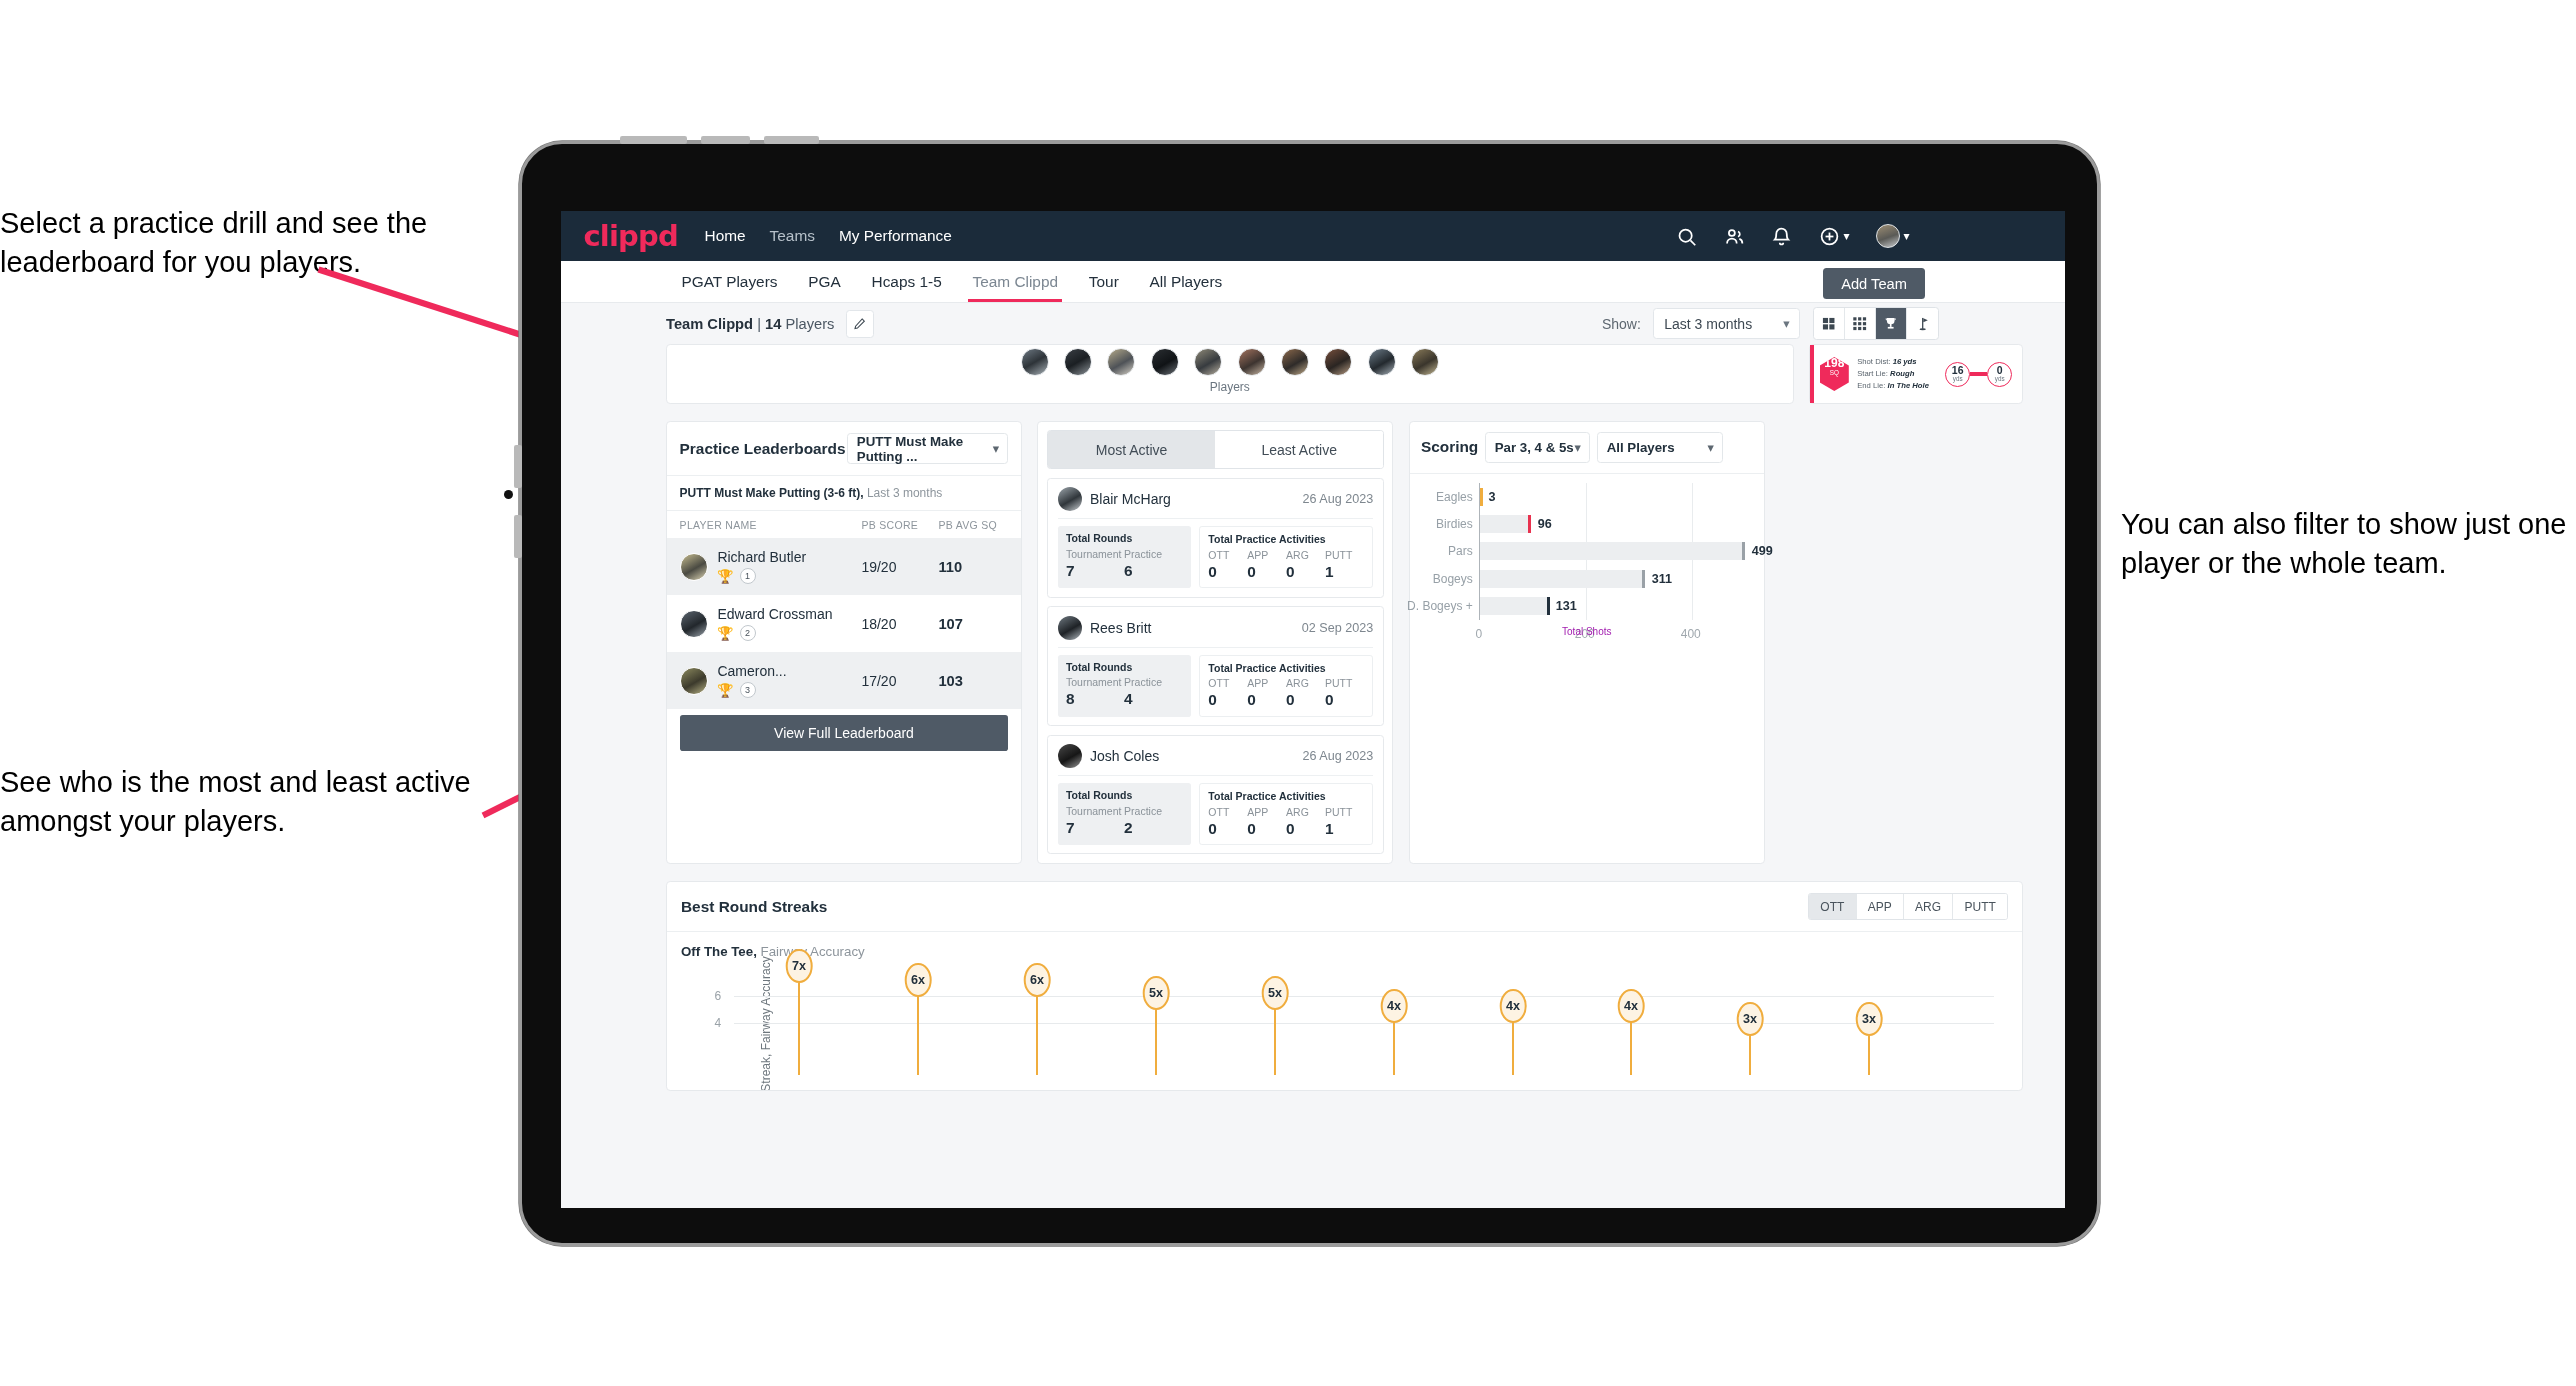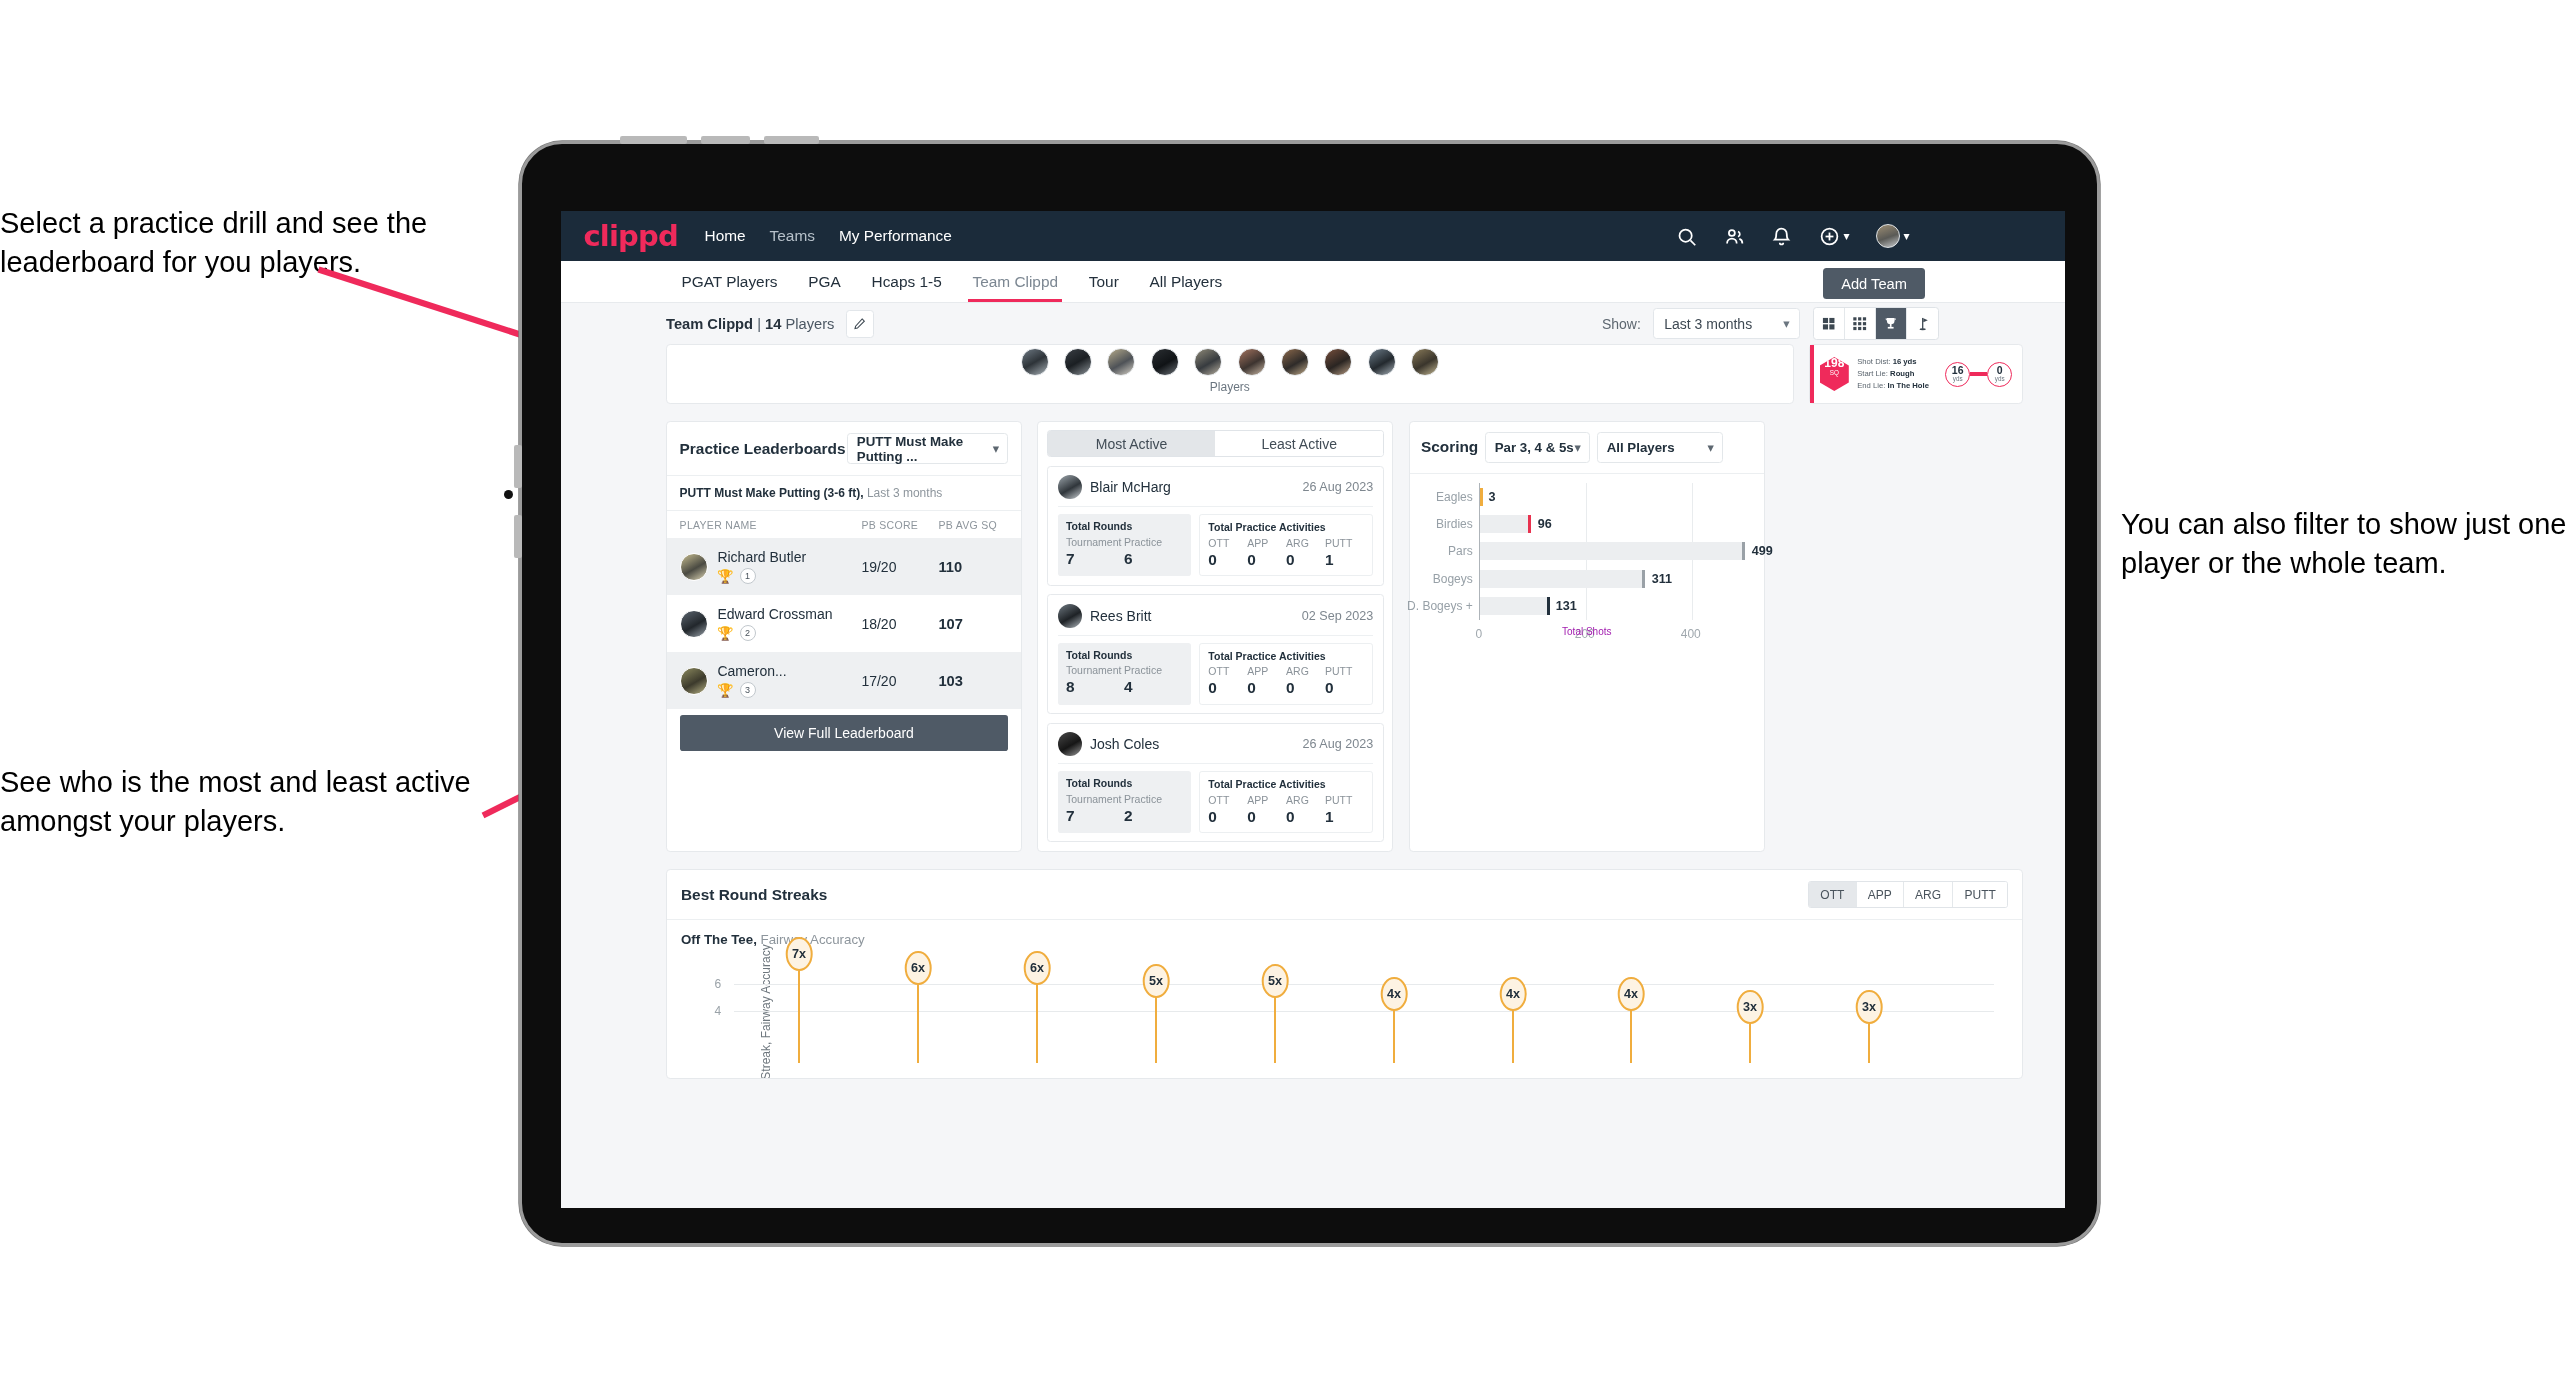--- a/index.html
+++ b/index.html
@@ -153,21 +153,21 @@
   .shot-accent { position: absolute; left: 0; top: 0; bottom: 0; width: 3.5px; background: #ef2a5b; }
   .sq-badge {
     width: 29px; height: 34px; background: #ef2a5b; color: #fff;
     clip-path: polygon(50% 0,100% 25%,100% 75%,50% 100%,0 75%,0 25%);
     display: flex; flex-direction: column; align-items: center; 
     margin-left: 7px; flex: none;
   }
   .sq-badge .v { font-size: 12px; font-weight: 700; line-height: 1; }
   .sq-badge .l { font-size: 6.3px; line-height: 1; margin-top: 1.4px; }
   .shot-lines { margin-left: 8.4px; font-size: 7.7px; color: #5b656e; line-height: 1.55; }
-  .shot-lines b { color: #22303c; }
+  .shot-lines b { color: #22303c; font-style: italic; }
   .dumbbell { margin-left: auto; margin-right: 9.8px; display: flex; align-items: center; }
   .db-c {
     width: 25px; height: 25px; border-radius: 50%; border: 1.4px solid #ef2a5b;
     display: flex; flex-direction: column; align-items: center; justify-content: center;
     background: #fff;
   }
   .db-c .n { font-size: 10.5px; font-weight: 700; color: #22303c; line-height: 1; }
   .db-c .u { font-size: 6.3px; color: #6b7680; line-height: 1; margin-top: 0.7px; }
   .db-bar { width: 17px; height: 3.5px; background: #ef2a5b; }
 
@@ -210,21 +210,21 @@
   .lb-btn {
     margin: 5.6px 12.6px 12.6px; height: 36px; background: #4f5a66; color: #fff;
     display: flex; align-items: center; justify-content: center;
     font-size: 14px; border-radius: 2.8px;
   }
 
   
   .act-card { width: 356px; padding: 8.4px; }
   .act-tabs { display: flex; border: 0.7px solid #e0e4e8; border-radius: 3.5px; overflow: hidden; }
   .act-tab {
-    flex: 1; height: 25px; display: flex; align-items: center; justify-content: center;
+    flex: 1; height: 37px; display: flex; align-items: center; justify-content: center;
     font-size: 14px; color: #414c56; background: #fff;
   }
   .act-tab.on { background: #e3e6e9; }
   .act-item { border: 0.7px solid #e6e9ec; border-radius: 3.5px; margin-top: 8.4px; padding: 8.4px 9.8px; }
   .act-top { display: flex; align-items: center; padding-bottom: 7px; }
   .act-av { width: 24px; height: 24px; border-radius: 50%; margin-right: 8.4px; flex: none; }
   .av-b { background: linear-gradient(150deg,#9fa8ae,#30363b 55%,#cdd2d6); }
   .av-r { background: linear-gradient(150deg,#707a82,#1e2226 55%,#b4bcc2); }
   .av-j { background: linear-gradient(150deg,#4a4a4a,#161616 55%,#9a9a9a); }
   .act-name { font-size: 14px; color: #22303c; }

